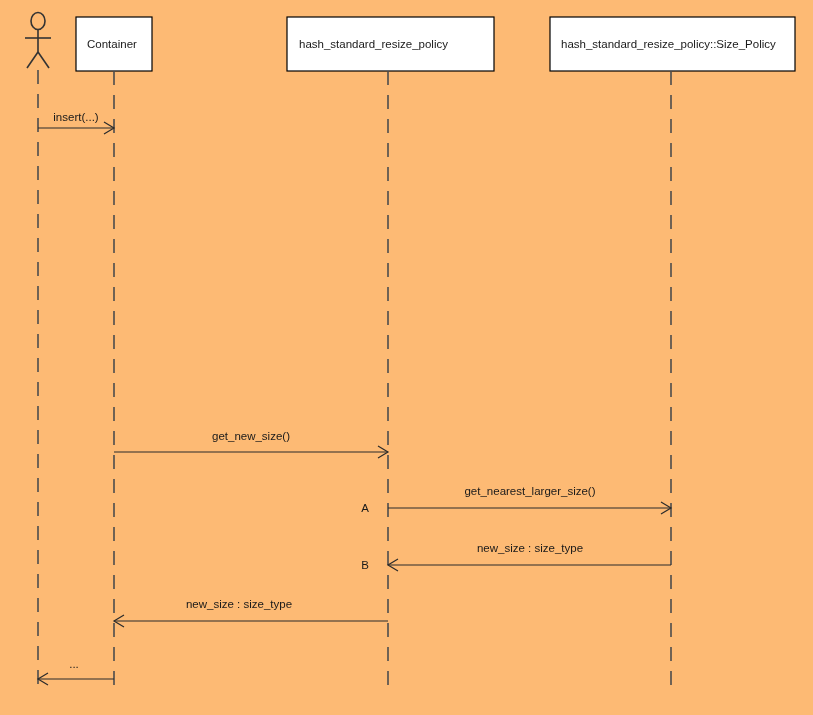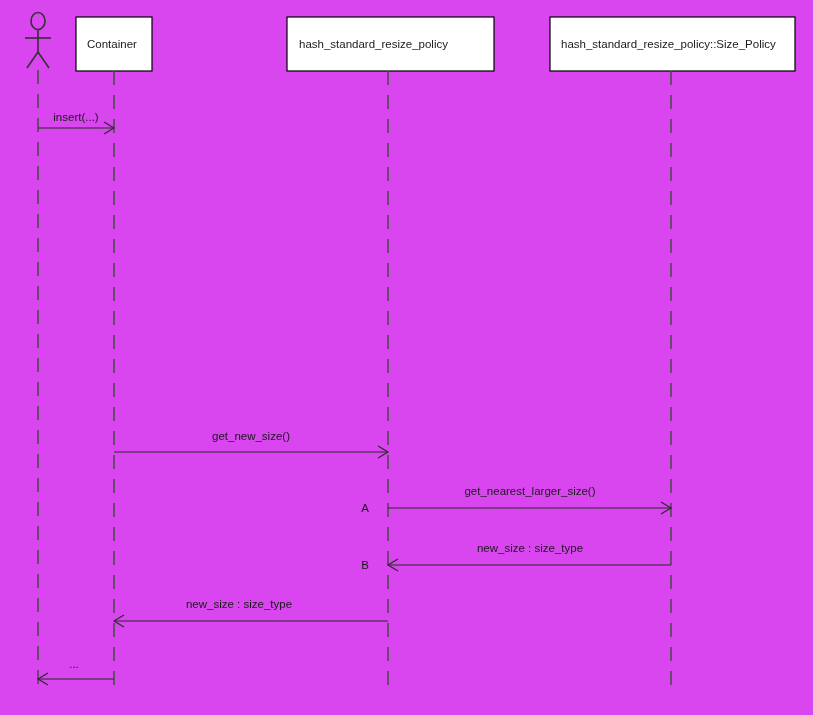--- a/index.html
+++ b/index.html
@@ -9,21 +9,21 @@
     background: #ffffff;
   }
   body {
     font-family: "Liberation Sans", sans-serif;
     color: #000000;
   }
   #diagram-canvas {
     position: relative;
     width: 813px;
     height: 715px;
-    background: #d946ef;
+    background: #fdba74;
     overflow: hidden;
   }
   #diagram-svg {
     position: absolute;
     left: 0;
     top: 0;
     width: 813px;
     height: 715px;
     display: block;
   }

